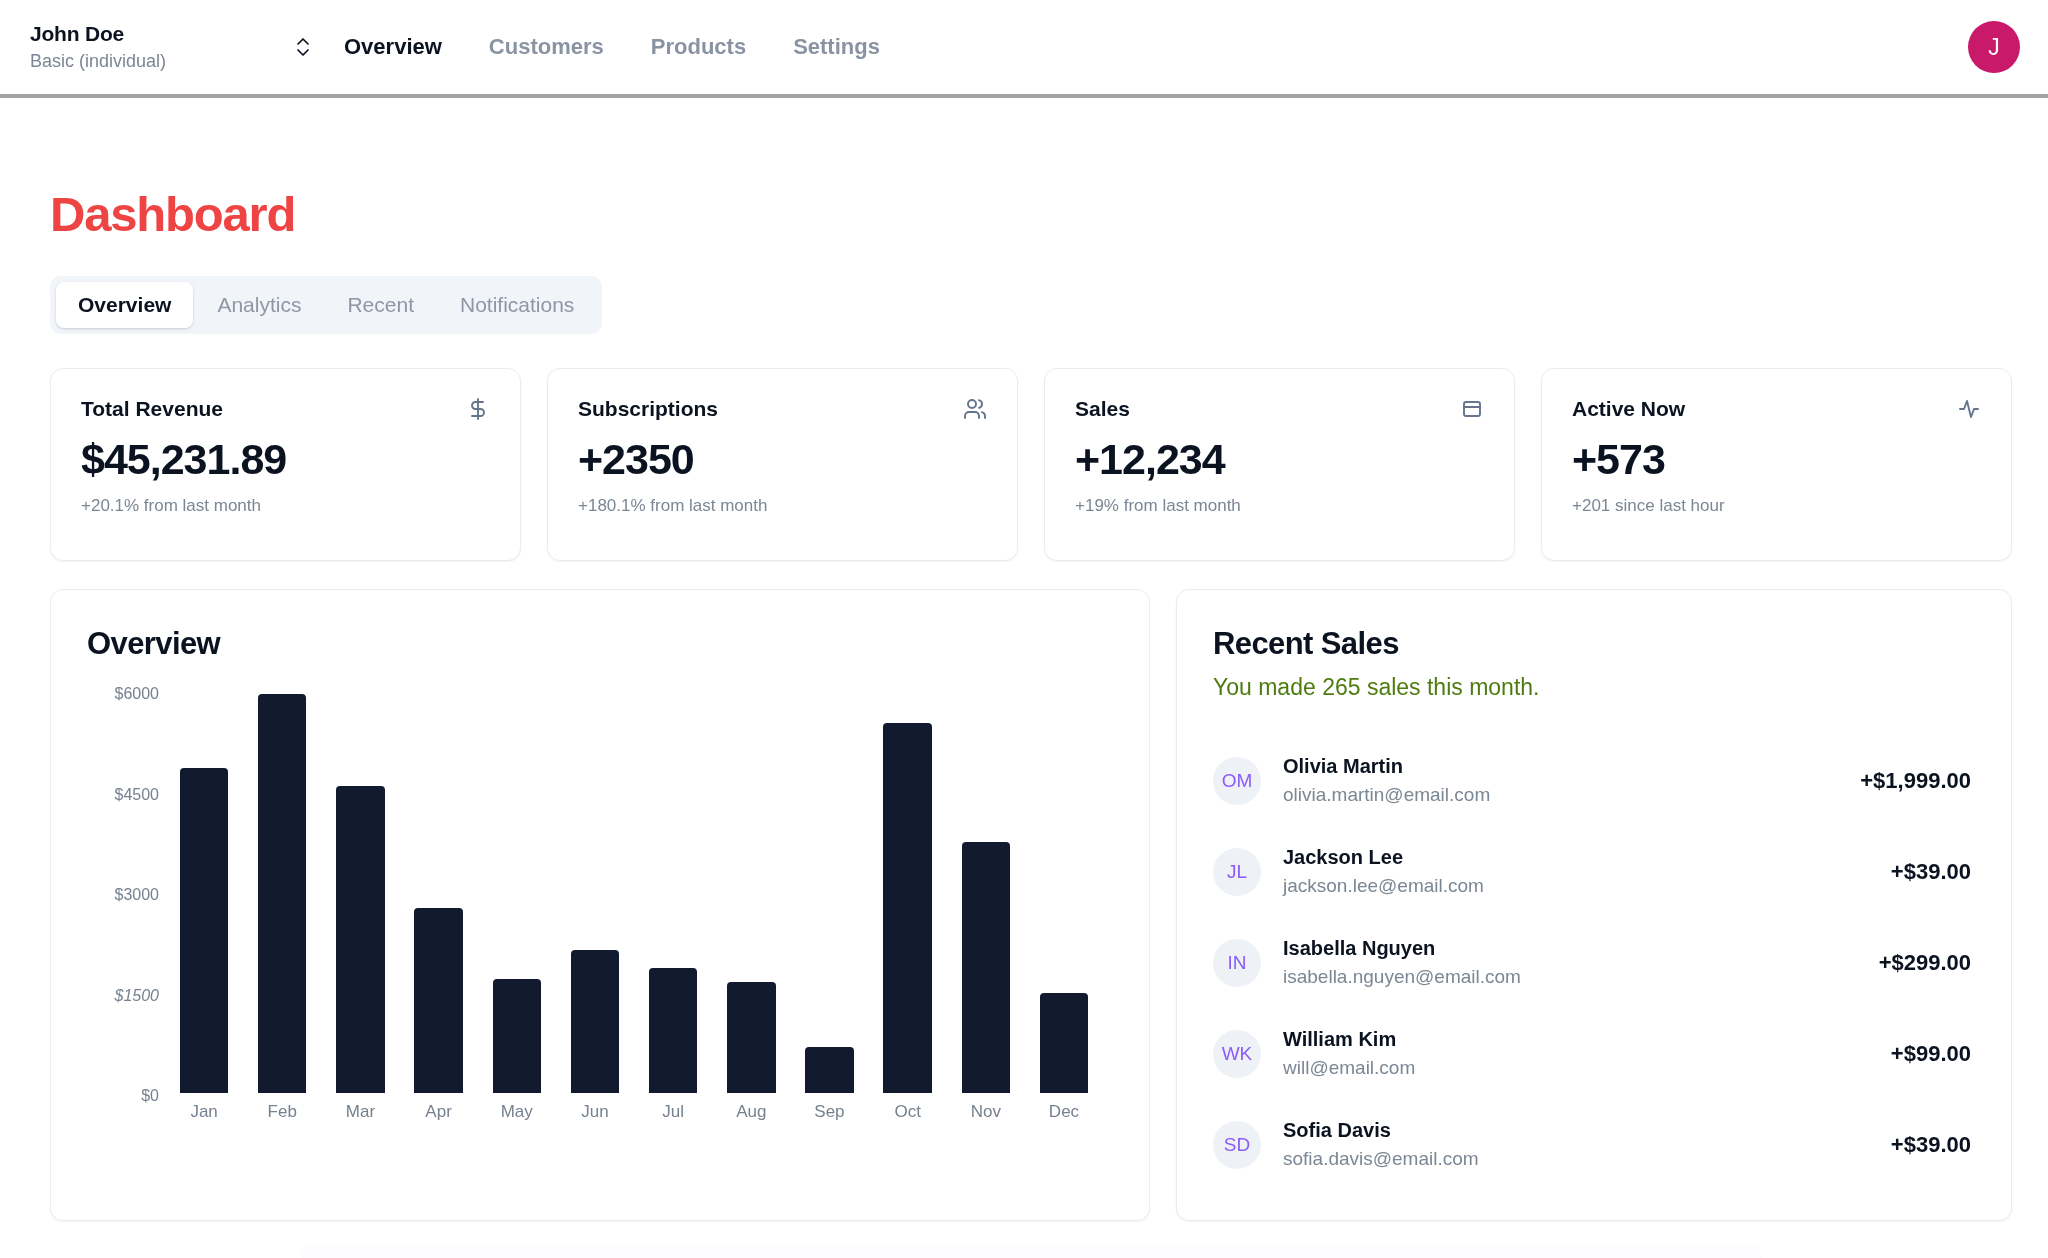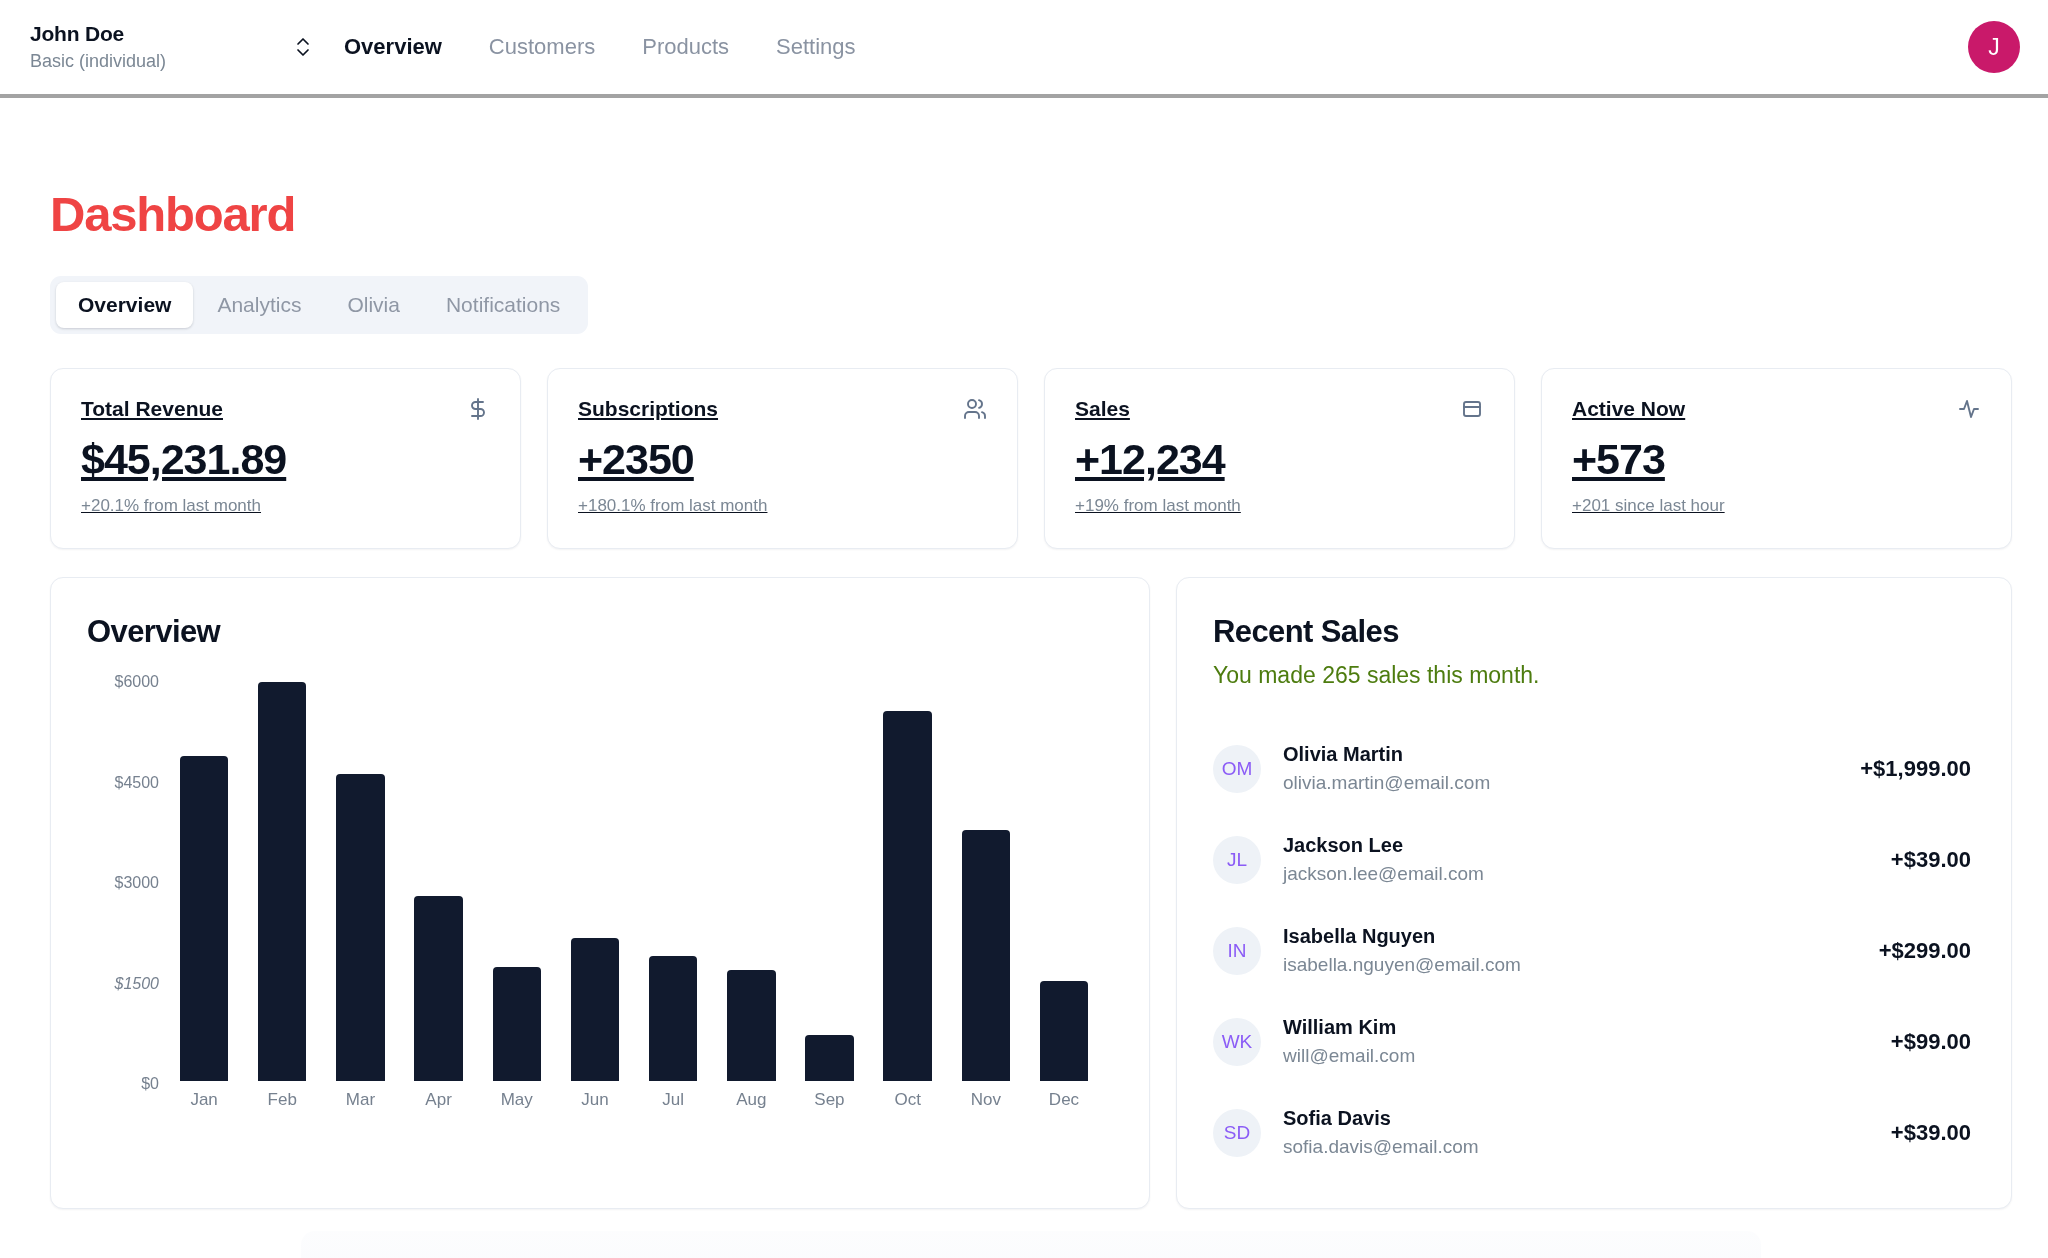--- a/index.html
+++ b/index.html
@@ -26,21 +26,21 @@
   }
   .team-text { line-height: 1.25; }
   .team-name { font-size: 21px; font-weight: 700; color: #0b1220; letter-spacing: -0.2px; }
   .team-plan { font-size: 18px; color: #7b8794; margin-top: 3px; }
   .chevrons {
     margin-left: auto; margin-right: 18px;
     color: #0b1220; display: flex; align-items: center;
   }
   .mainnav { display: flex; align-items: center; gap: 47px; margin-left: 14px; }
   .mainnav a {
-    font-size: 22px; color: #8a93a2; text-decoration: none; font-weight: 400;
+    font-size: 22px; color: #8a93a2; text-decoration: none; font-weight: 700;
   }
   .mainnav a.active { color: #0b1220; font-weight: 700; }
   .avatar-btn {
     position: absolute; right: 28px; top: 50%; transform: translateY(-50%);
     width: 52px; height: 52px; border-radius: 50%;
     background: #c9196a;
     color: #ffffff; font-size: 23px; font-weight: 400;
     display: flex; align-items: center; justify-content: center;
   }
 
@@ -68,21 +68,21 @@
   
   .stats {
     display: grid; grid-template-columns: repeat(4, 1fr);
     gap: 26px; margin-bottom: 28px;
   }
   .card {
     background: #ffffff; border: 1px solid #e8ecf2;
     border-radius: 13px;
     box-shadow: 0 1px 2px rgba(16,24,40,.05);
   }
-  .stat-card { padding: 28px 30px 32px 30px; text-decoration: underline; }
+  .stat-card { padding: 28px 30px 44px 30px; }
   .stat-head {
     display: flex; align-items: flex-start; justify-content: space-between;
   }
   .stat-title { font-size: 21px; font-weight: 700; color: #0b1220; }
   .stat-icon { color: #64748b; display: flex; }
   .stat-value {
     font-size: 43px; font-weight: 800; letter-spacing: -1px;
     margin-top: 14px; color: #0b1220;
   }
   .stat-sub { font-size: 17px; color: #7b8794; margin-top: 12px; }
@@ -173,21 +173,21 @@
   </div>
 </div>
 
 <div class="page">
 
   <h1 class="page-title">Dashboard</h1>
 
   <div class="tabs">
     <div class="tab active">Overview</div>
     <div class="tab">Analytics</div>
-    <div class="tab">Olivia</div>
+    <div class="tab">Recent</div>
     <div class="tab">Notifications</div>
   </div>
 
   
   <div class="stats">
 
     <div class="card stat-card">
       <div class="stat-head">
         <div class="stat-title">Total Revenue</div>
         <span class="stat-icon">

